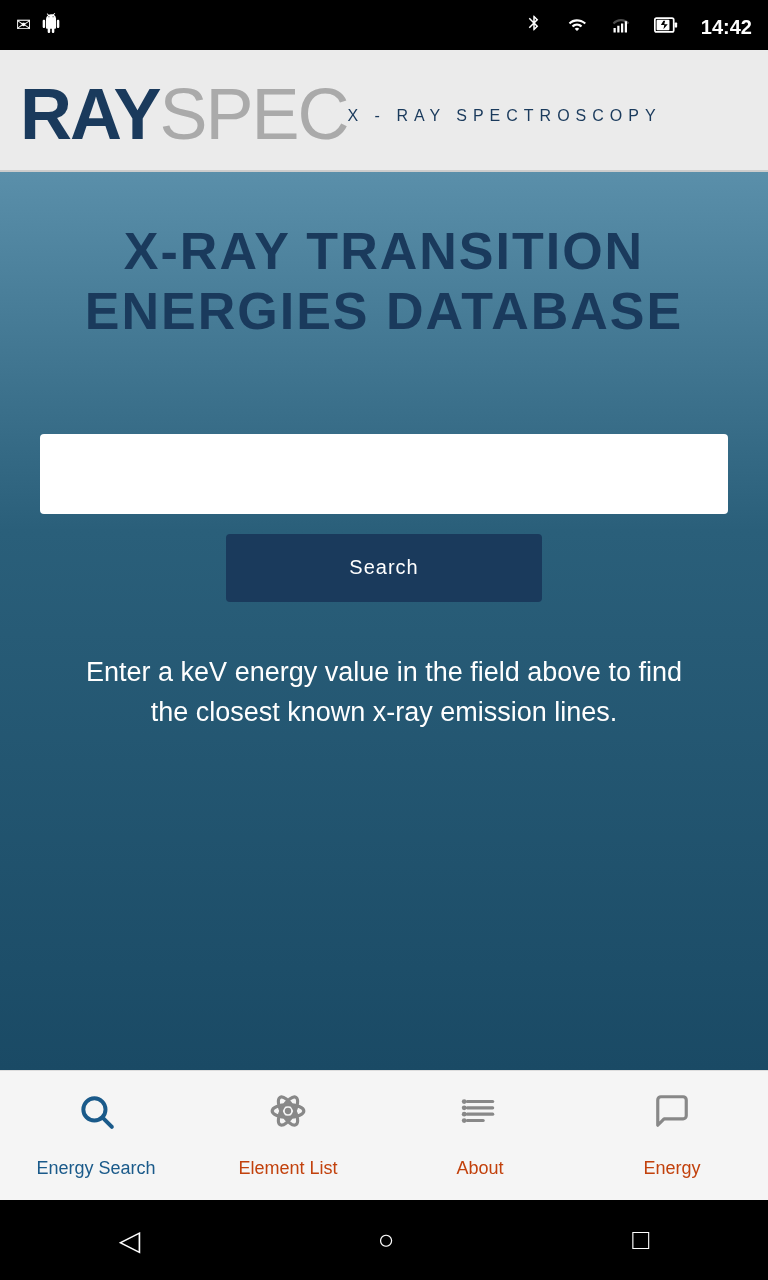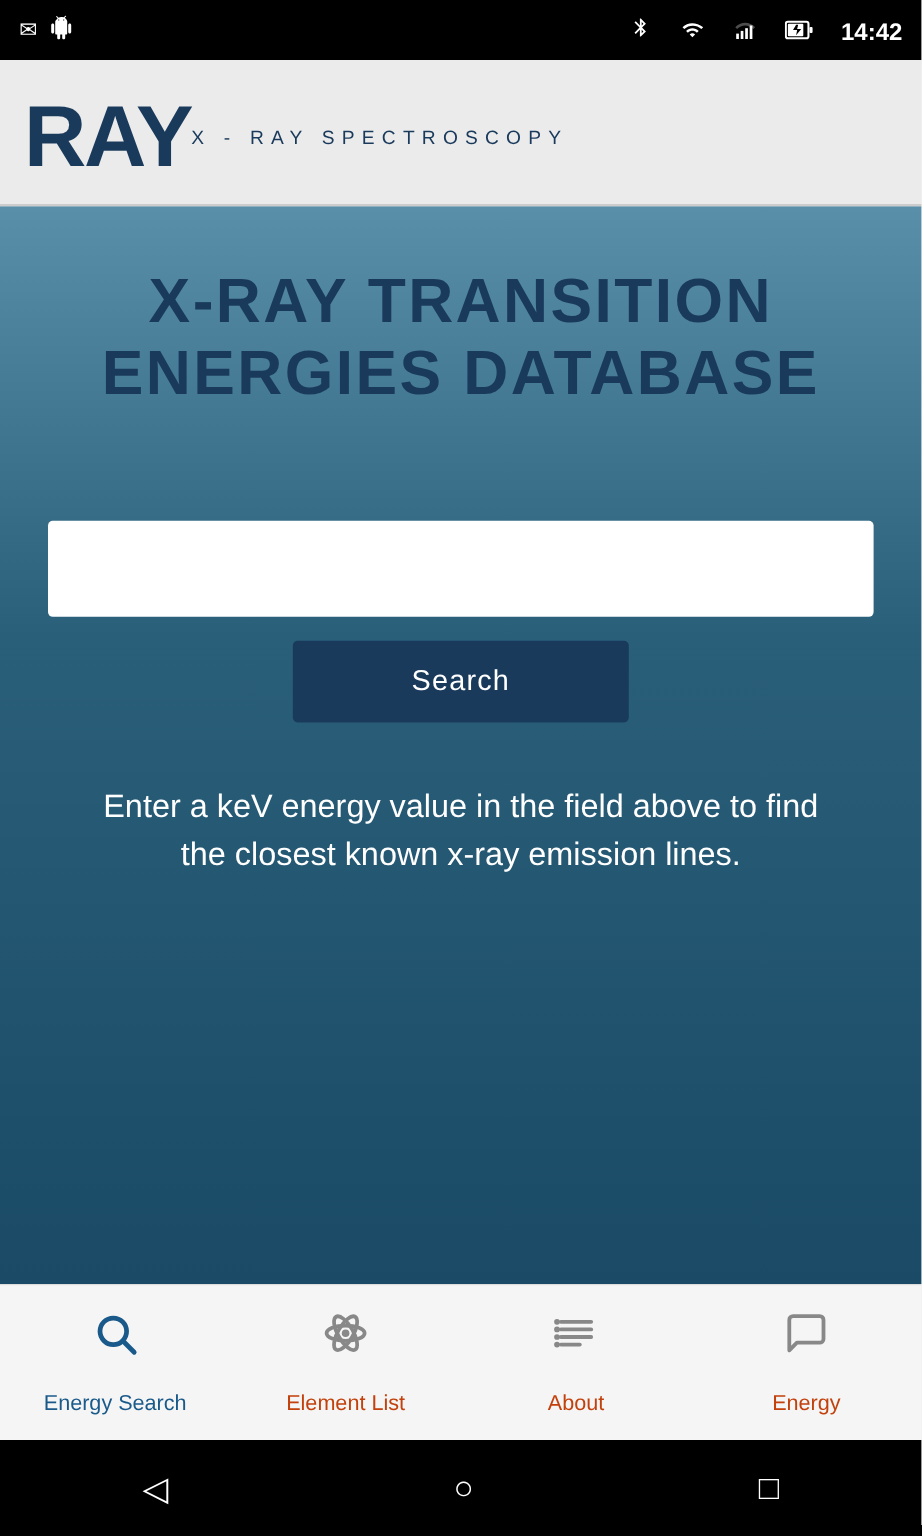--- a/index.html
+++ b/index.html
@@ -119,27 +119,27 @@
       background: #fff;
       border: none;
       border-radius: 4px;
       font-size: 24px;
       padding: 0 20px;
       outline: none;
       margin-bottom: 20px;
     }
 
     #search-button {
-      width: 280px;
+      width: 316px;
       height: 68px;
       background: #1a3a5c;
       color: #fff;
       border: none;
       border-radius: 4px;
-      font-size: 24px;
+      font-size: 20px;
       cursor: pointer;
       margin-bottom: 50px;
       letter-spacing: 1px;
     }
 
     #description-text {
       color: #fff;
       font-size: 27px;
       text-align: center;
       line-height: 1.5;
@@ -245,20 +245,21 @@
         <path d="M11 4L8 9h4l-1 5 5-6h-4l1-4z" fill="#000"></path>
       </svg>
     </span>
     <span class="status-time">14:42</span>
   </div>
 </div>
 
 <div id="header">
   <div class="logo-container">
     <span class="logo-ray">RAY</span>
+    <span class="logo-spec">SPEC</span>
   </div>
   <span class="logo-subtitle">X - RAY SPECTROSCOPY</span>
 </div>
 
 <div id="main-content">
   <div id="db-title">
     X-RAY TRANSITION<br>ENERGIES DATABASE
   </div>
 
   <input id="search-input" type="text" placeholder="" style="">

